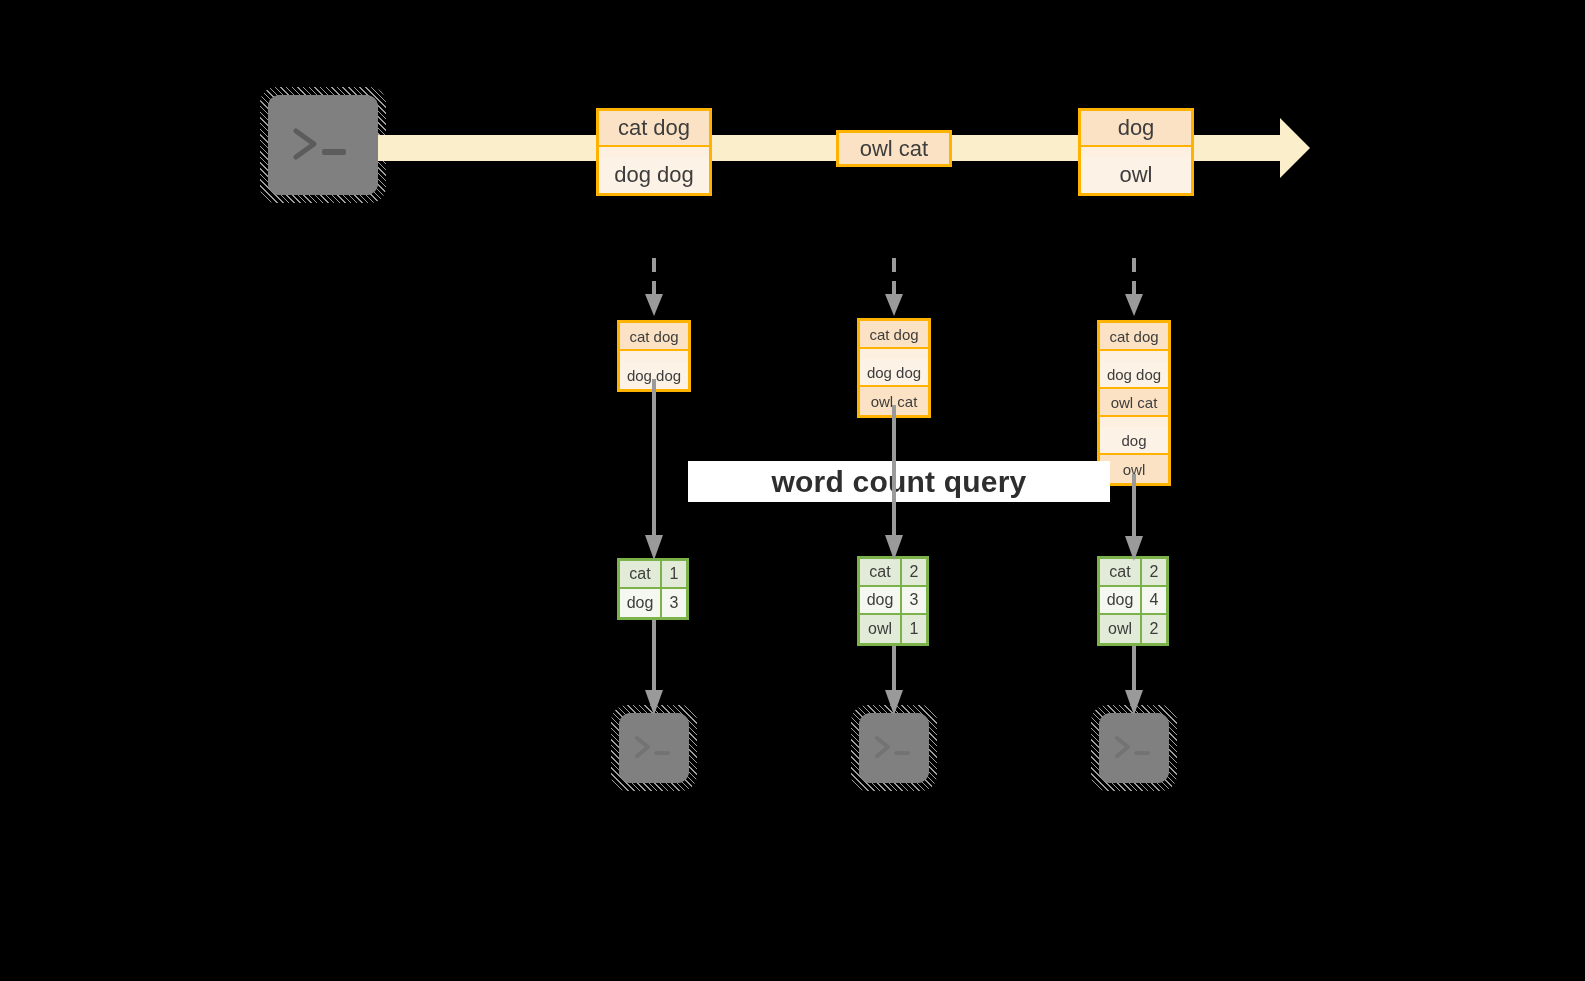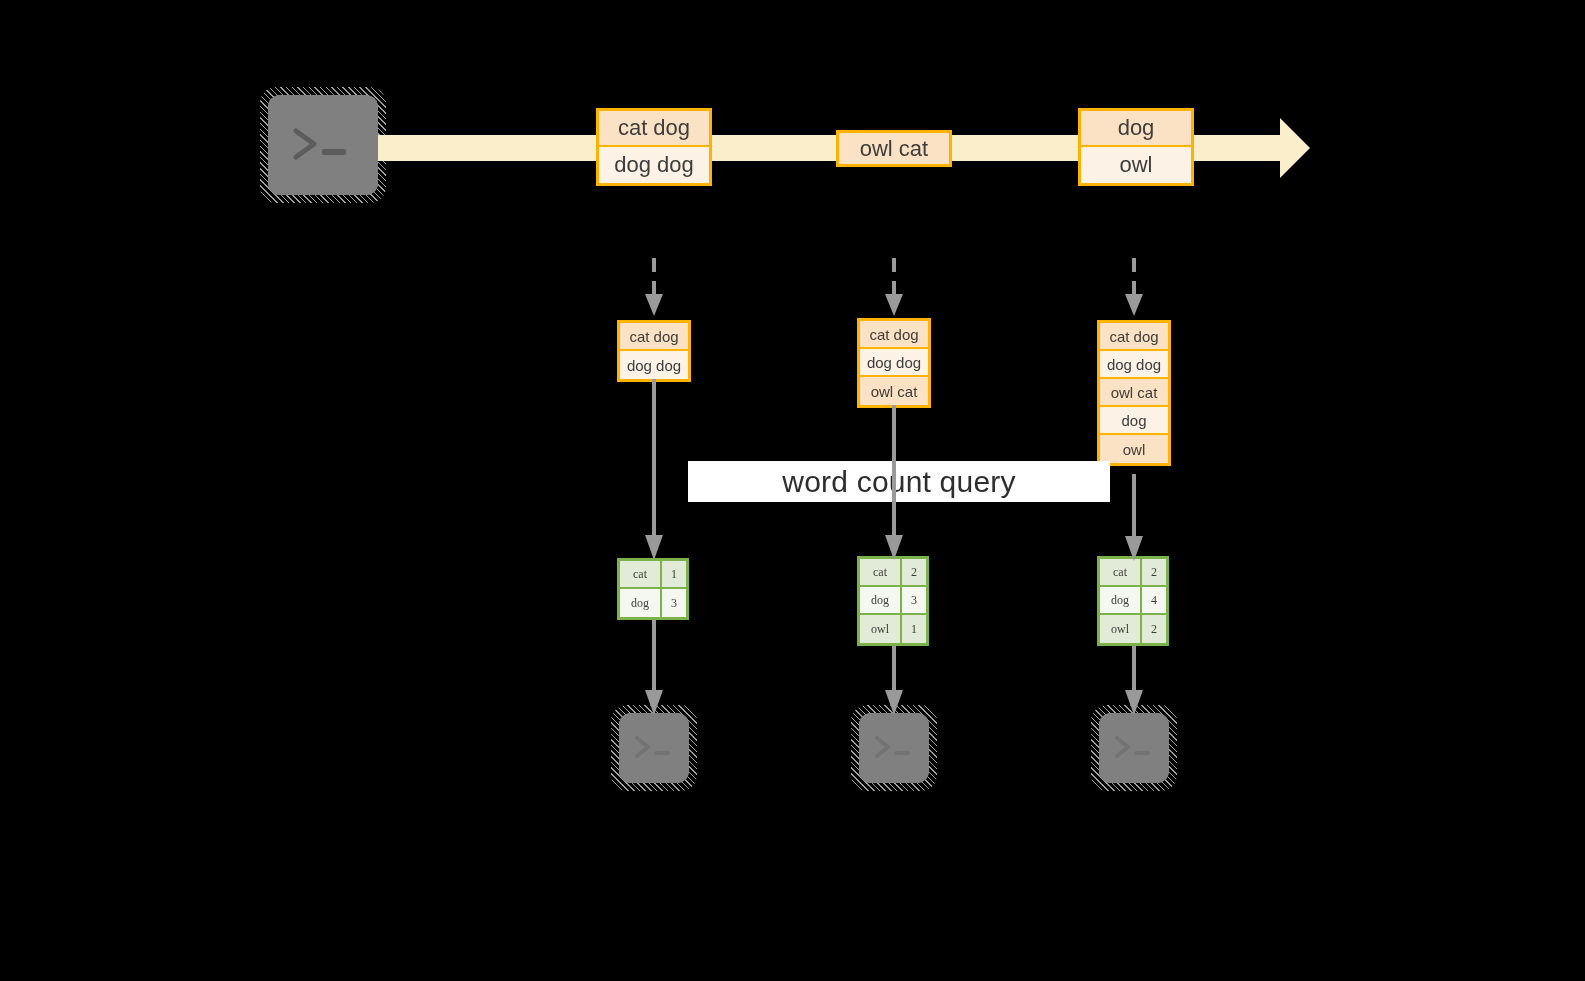--- a/index.html
+++ b/index.html
@@ -73,21 +73,21 @@
     box-sizing: border-box;
     display: flex;
     align-items: center;
     justify-content: center;
     color: #3d3d3d;
     white-space: nowrap;
     border-bottom: 2px solid #ffb300;
   }
   .rec .row:last-child { border-bottom: none; }
   .rec .row.shade-a { background: #fbe2c4; }
-  .rec .row.shade-b { background: #fdf2e6; }
+  .rec .row.shade-b { background: #fdf2e6; margin-top: 10px; }
 
   .rec.top-pair { left: 596px; top: 108px; width: 116px; }
   .rec.top-pair .row { height: 36px; font-size: 22px; }
 
   .rec.top-single { left: 836px; top: 130px; width: 116px; }
   .rec.top-single .row { height: 31px; font-size: 22px; }
 
   .rec.top-pair2 { left: 1078px; top: 108px; width: 116px; }
   .rec.top-pair2 .row { height: 36px; font-size: 22px; }
 
@@ -107,24 +107,23 @@
     box-sizing: border-box;
     border-bottom: 2px solid #7bb24a;
     height: 28px;
   }
   .res .trow:last-child { border-bottom: none; }
   .res .cell {
     box-sizing: border-box;
     display: flex;
     align-items: center;
     justify-content: center;
-    font-size: 12px;
+    font-size: 16px;
     color: #3d3d3d;
     white-space: nowrap;
-    font-family: Liberation Serif, serif;
   }
   .res .cell.word {
     width: 42px;
     border-right: 2px solid #7bb24a;
   }
   .res .cell.count { width: 24px; }
   .res .trow.shade-a .cell { background: #e2ebd8; }
   .res .trow.shade-b .cell { background: #f4f8f0; }
 
   
@@ -140,20 +139,21 @@
     position: absolute;
     left: 688px;
     top: 461px;
     width: 422px;
     height: 41px;
     background: #ffffff;
     z-index: 5;
     display: flex;
     align-items: center;
     justify-content: center;
+    font-weight: bold;
   }
   .label-band .txt {
     font-size: 30px;
     color: #2e2e2e;
     white-space: nowrap;
     letter-spacing: 0.2px;
   }
 </style>
 </head>
 <body>

